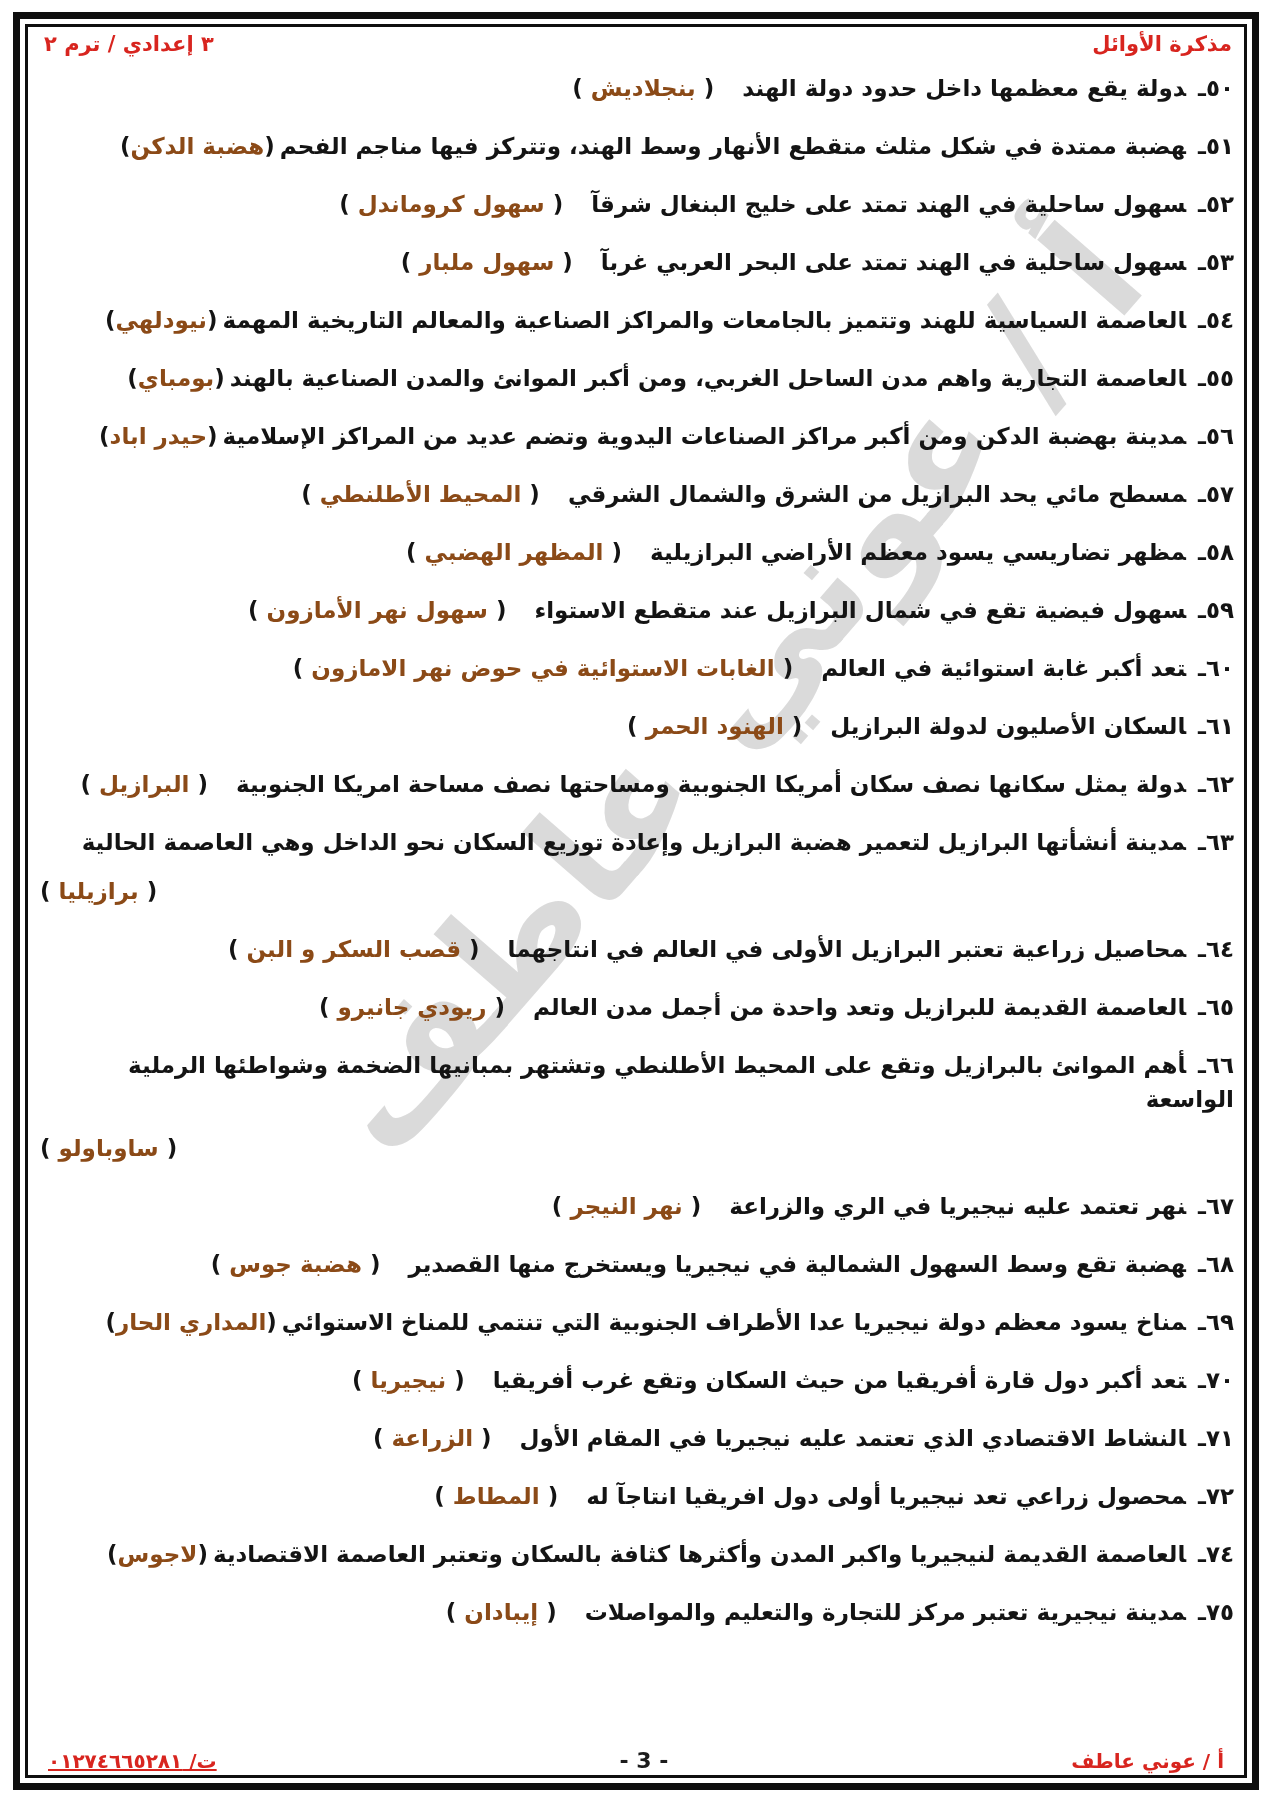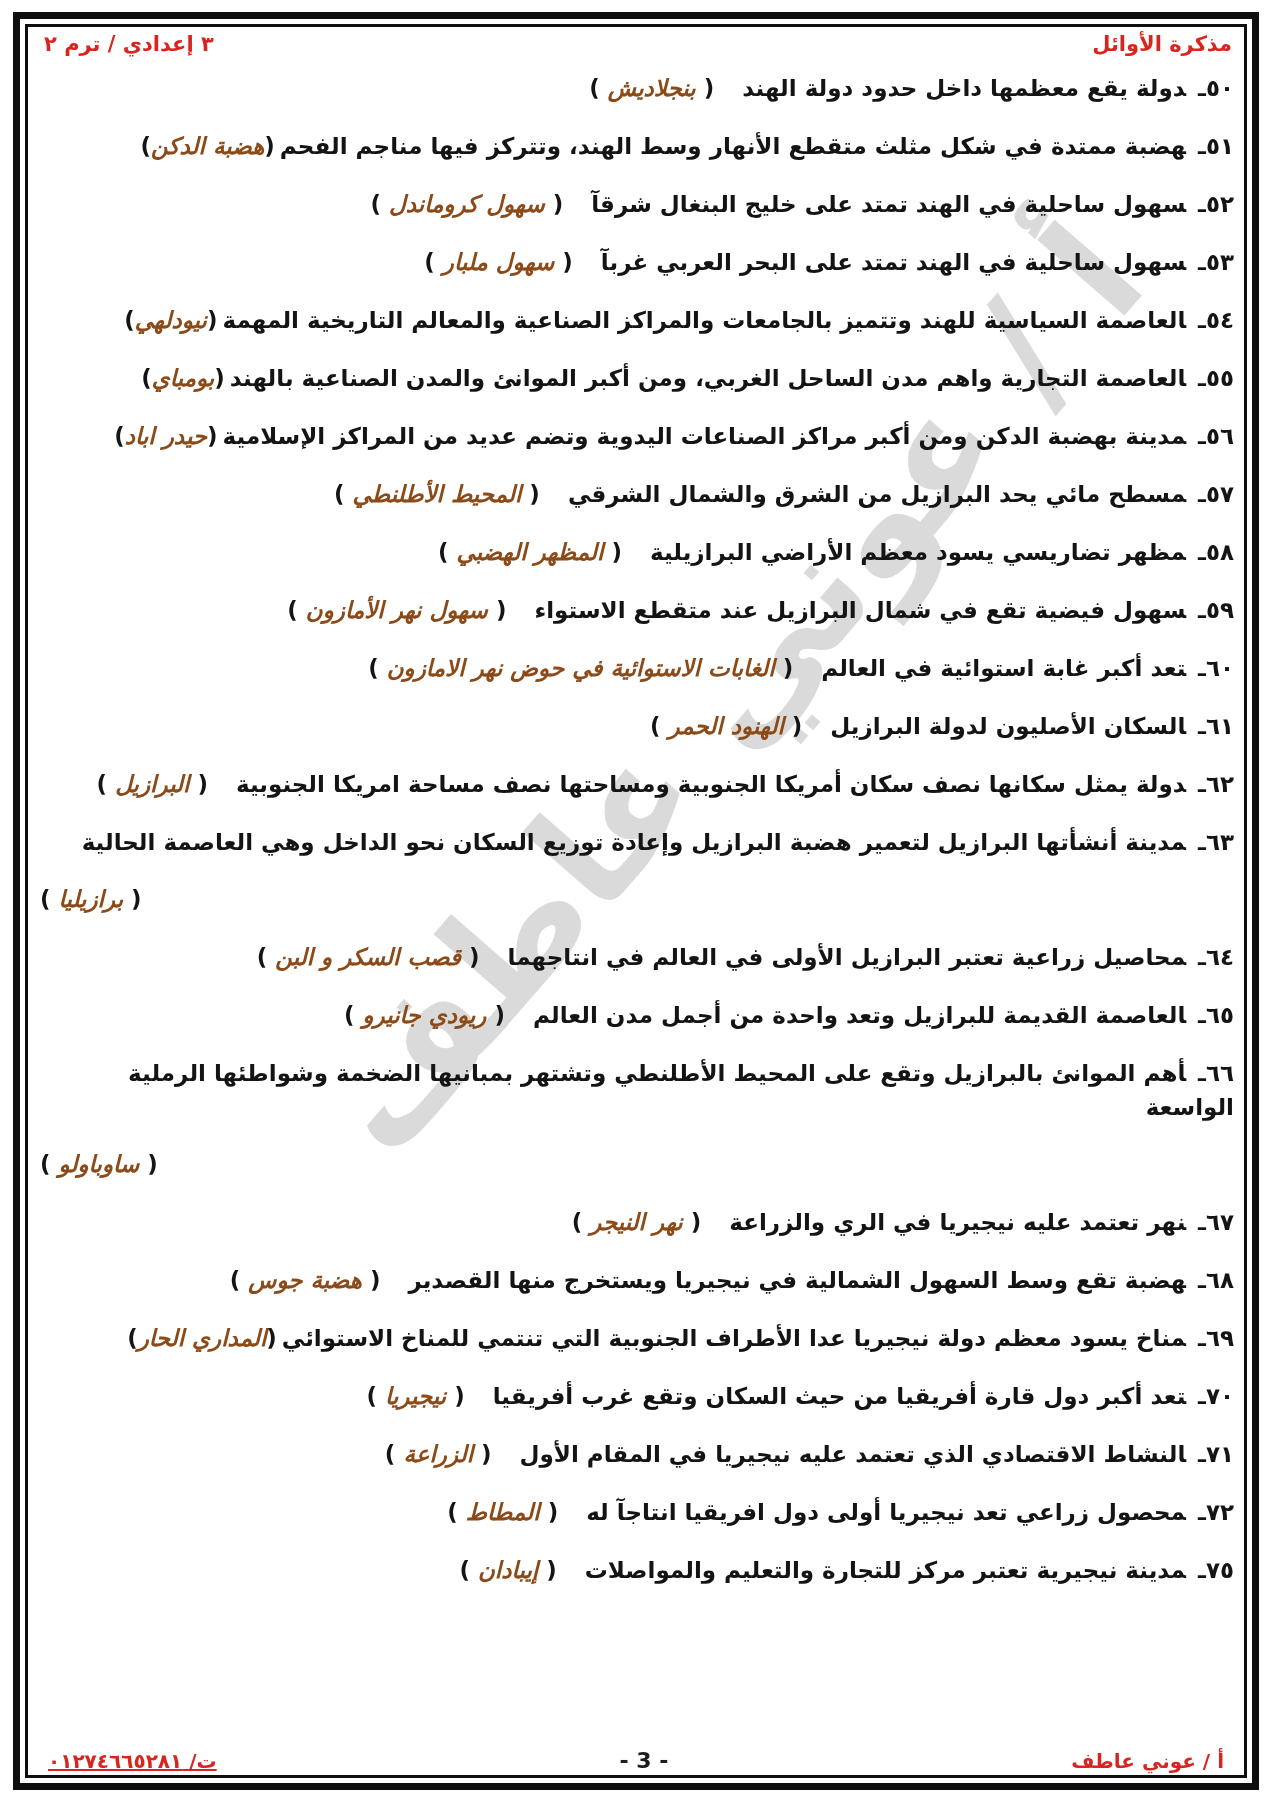--- a/index.html
+++ b/index.html
@@ -37,23 +37,23 @@
     font-weight:bold;font-size:21px;color:var(--red);
     padding:2px 2px 0 6px;
   }
   .list{margin-top:15px;}
   .item{
     font-size:23px;font-weight:bold;color:var(--ink);
     line-height:34px;margin-bottom:24px;text-align:right;
   }
   .item .num{margin-left:12px;}
   .answer{margin:0 28px;white-space:nowrap;color:var(--ink);}
-  .answer .answer-text{color:var(--brown);font-style:italic;}
+  .answer .answer-text{color:var(--brown);}
   .item.tight .answer{margin:0 5px;}
-  .item.own-line .answer{display:block;text-align:left;margin:23px 2px 0 2px;}
+  .item.own-line .answer{display:block;text-align:left;margin:15px 2px 0 2px;}
   .footer{
     position:absolute;bottom:27px;left:48px;right:48px;z-index:1;
     display:flex;justify-content:space-between;align-items:flex-end;
     font-weight:bold;font-size:20px;
   }
   .footer .author{color:var(--red);}
   .footer .page{color:#1c1c1c;font-size:22px;direction:ltr;}
   .footer .phone{color:var(--red);letter-spacing:1px;text-decoration:underline;}
 </style>
 </head>
@@ -87,20 +87,21 @@
       <div class="item own-line"><span class="num">٦٣ـ</span><span class="q-text">مدينة أنشأتها البرازيل لتعمير هضبة البرازيل وإعادة توزيع السكان نحو الداخل وهي العاصمة الحالية</span><span class="answer"><span class="open">(&nbsp;</span><span class="answer-text">برازيليا</span><span class="close">&nbsp;)</span></span></div>
       <div class="item"><span class="num">٦٤ـ</span><span class="q-text">محاصيل زراعية تعتبر البرازيل الأولى في العالم في انتاجهما</span><span class="answer"><span class="open">(&nbsp;</span><span class="answer-text">قصب السكر و البن</span><span class="close">&nbsp;)</span></span></div>
       <div class="item"><span class="num">٦٥ـ</span><span class="q-text">العاصمة القديمة للبرازيل وتعد واحدة من أجمل مدن العالم</span><span class="answer"><span class="open">(&nbsp;</span><span class="answer-text">ريودي جانيرو</span><span class="close">&nbsp;)</span></span></div>
       <div class="item own-line"><span class="num">٦٦ـ</span><span class="q-text">أهم الموانئ بالبرازيل وتقع على المحيط الأطلنطي وتشتهر بمبانيها الضخمة وشواطئها الرملية الواسعة</span><span class="answer"><span class="open">(&nbsp;</span><span class="answer-text">ساوباولو</span><span class="close">&nbsp;)</span></span></div>
       <div class="item"><span class="num">٦٧ـ</span><span class="q-text">نهر تعتمد عليه نيجيريا في الري والزراعة</span><span class="answer"><span class="open">(&nbsp;</span><span class="answer-text">نهر النيجر</span><span class="close">&nbsp;)</span></span></div>
       <div class="item"><span class="num">٦٨ـ</span><span class="q-text">هضبة تقع وسط السهول الشمالية في نيجيريا ويستخرج منها القصدير</span><span class="answer"><span class="open">(&nbsp;</span><span class="answer-text">هضبة جوس</span><span class="close">&nbsp;)</span></span></div>
       <div class="item tight"><span class="num">٦٩ـ</span><span class="q-text">مناخ يسود معظم دولة نيجيريا عدا الأطراف الجنوبية التي تنتمي للمناخ الاستوائي</span><span class="answer"><span class="open">(</span><span class="answer-text">المداري الحار</span><span class="close">)</span></span></div>
       <div class="item"><span class="num">٧٠ـ</span><span class="q-text">تعد أكبر دول قارة أفريقيا من حيث السكان وتقع غرب أفريقيا</span><span class="answer"><span class="open">(&nbsp;</span><span class="answer-text">نيجيريا</span><span class="close">&nbsp;)</span></span></div>
       <div class="item"><span class="num">٧١ـ</span><span class="q-text">النشاط الاقتصادي الذي تعتمد عليه نيجيريا في المقام الأول</span><span class="answer"><span class="open">(&nbsp;</span><span class="answer-text">الزراعة</span><span class="close">&nbsp;)</span></span></div>
       <div class="item"><span class="num">٧٢ـ</span><span class="q-text">محصول زراعي تعد نيجيريا أولى دول افريقيا انتاجآ له</span><span class="answer"><span class="open">(&nbsp;</span><span class="answer-text">المطاط</span><span class="close">&nbsp;)</span></span></div>
+      <div class="item tight"><span class="num">٧٤ـ</span><span class="q-text">العاصمة القديمة لنيجيريا واكبر المدن وأكثرها كثافة بالسكان وتعتبر العاصمة الاقتصادية</span><span class="answer"><span class="open">(</span><span class="answer-text">لاجوس</span><span class="close">)</span></span></div>
       <div class="item"><span class="num">٧٥ـ</span><span class="q-text">مدينة نيجيرية تعتبر مركز للتجارة والتعليم والمواصلات</span><span class="answer"><span class="open">(&nbsp;</span><span class="answer-text">إيبادان</span><span class="close">&nbsp;)</span></span></div>
     </div>
 </div>
 
 <div class="footer">
   <span class="author">أ / عوني عاطف</span>
   <span class="page">- 3 -</span>
   <span class="phone">ت/ ٠١٢٧٤٦٦٥٢٨١</span>
 </div>
 

